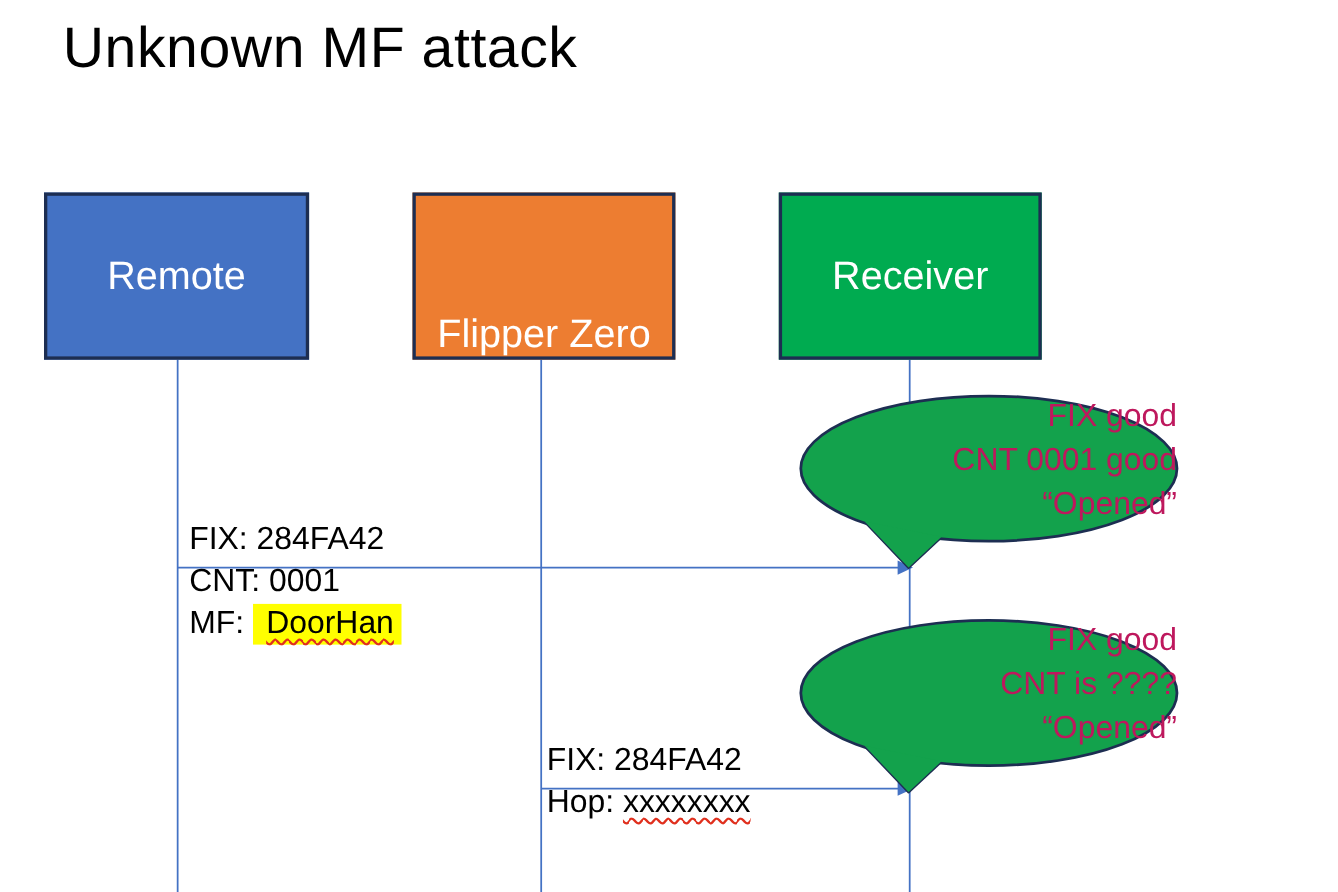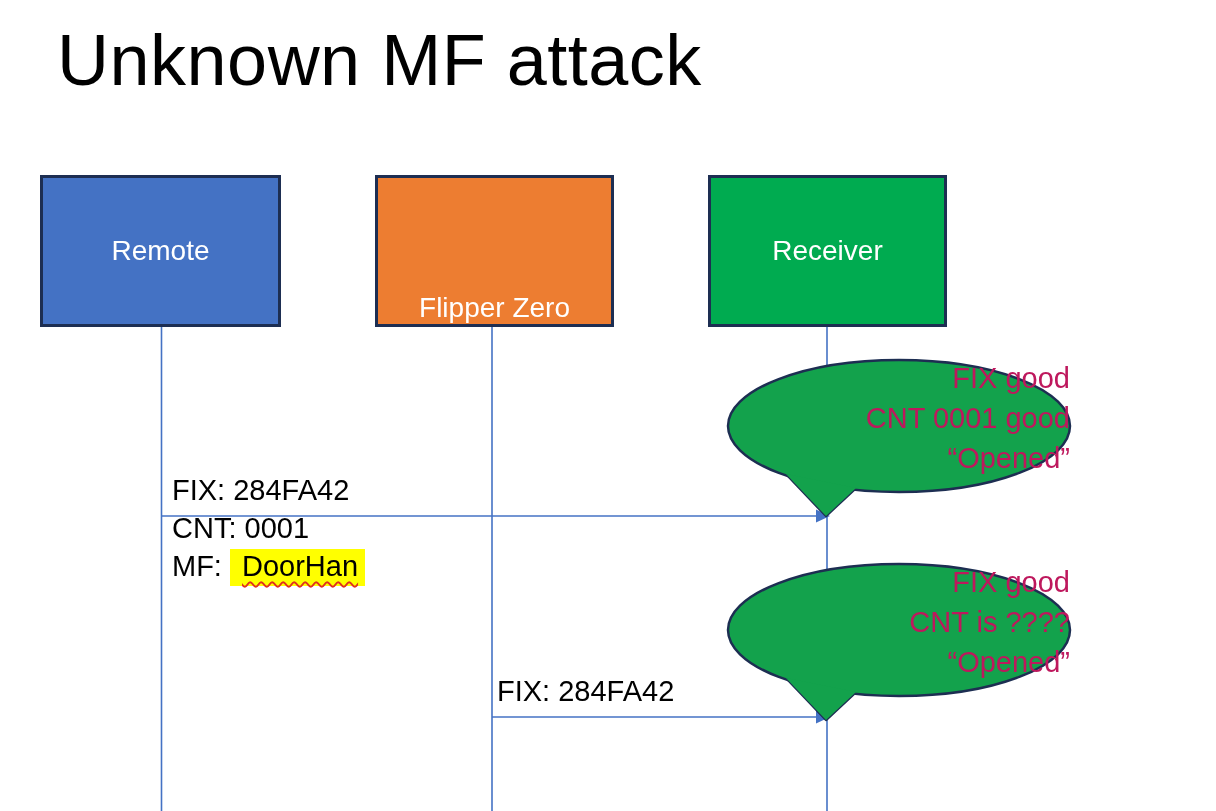--- a/index.html
+++ b/index.html
@@ -1,31 +1,31 @@
 <!DOCTYPE html>
 <html><head>
 <meta charset="utf-8">
 <style>
   html,body{margin:0;padding:0;background:#ffffff;}
   body{width:1216px;height:811px;font-family:"Liberation Sans",sans-serif;}
   .slide{position:relative;width:1216px;height:811px;background:#ffffff;overflow:hidden;}
 
-  .title{position:absolute;left:57px;top:20px;margin:0;font-size:72px;line-height:80px;
+  .title{position:absolute;left:57px;top:4px;margin:0;font-size:52px;line-height:80px;
          font-weight:300;letter-spacing:0.5px;color:#000000;white-space:nowrap;}
 
   .diagram-svg{position:absolute;left:0;top:0;width:1216px;height:811px;}
 
   .lifeline,.msgline{stroke:#4472C4;stroke-width:1.6px;fill:none;}
   .arrowhead{fill:#4472C4;stroke:none;}
   .cb-stroke{fill:#13A24C;stroke:#1D2E52;stroke-width:2.5px;stroke-linejoin:round;}
   .cb-fill{fill:#13A24C;stroke:none;}
 
   .actor{position:absolute;top:175px;height:152px;box-sizing:border-box;
          border:3px solid #1D2E52;display:flex;align-items:center;justify-content:center;
-         color:#ffffff;font-size:28px;}
+         color:#ffffff;font-size:36px;}
   .actor-remote{left:40px;width:241px;background:#4472C4;}
   .actor-flipper{left:375px;width:239px;background:#ED7D31;align-items:flex-end;}
   .actor-receiver{left:708px;width:239px;background:#00AB50;}
 
   .bubble-text{position:absolute;left:728px;width:342px;text-align:right;
                color:#be185d;font-size:29px;line-height:40px;}
   .bubble-text-1{top:358px;}
   .bubble-text-2{top:562px;}
 
   .msg-label{position:absolute;font-size:29px;line-height:38px;color:#000000;white-space:nowrap;}
@@ -98,15 +98,16 @@
   </div>
 
   <div class="msg-label msg-label-1">
     <div class="msg-line">FIX: 284FA42</div>
     <div class="msg-line">CNT: 0001</div>
     <div class="msg-line"><span>MF: </span><span class="hl squiggle">DoorHan</span></div>
   </div>
 
   <div class="msg-label msg-label-2">
     <div class="msg-line">FIX: 284FA42</div>
+    <div class="msg-line"><span>Hop: </span><span class="squiggle">xxxxxxxx</span></div>
   </div>
 
 </div>
 
 </body></html>

